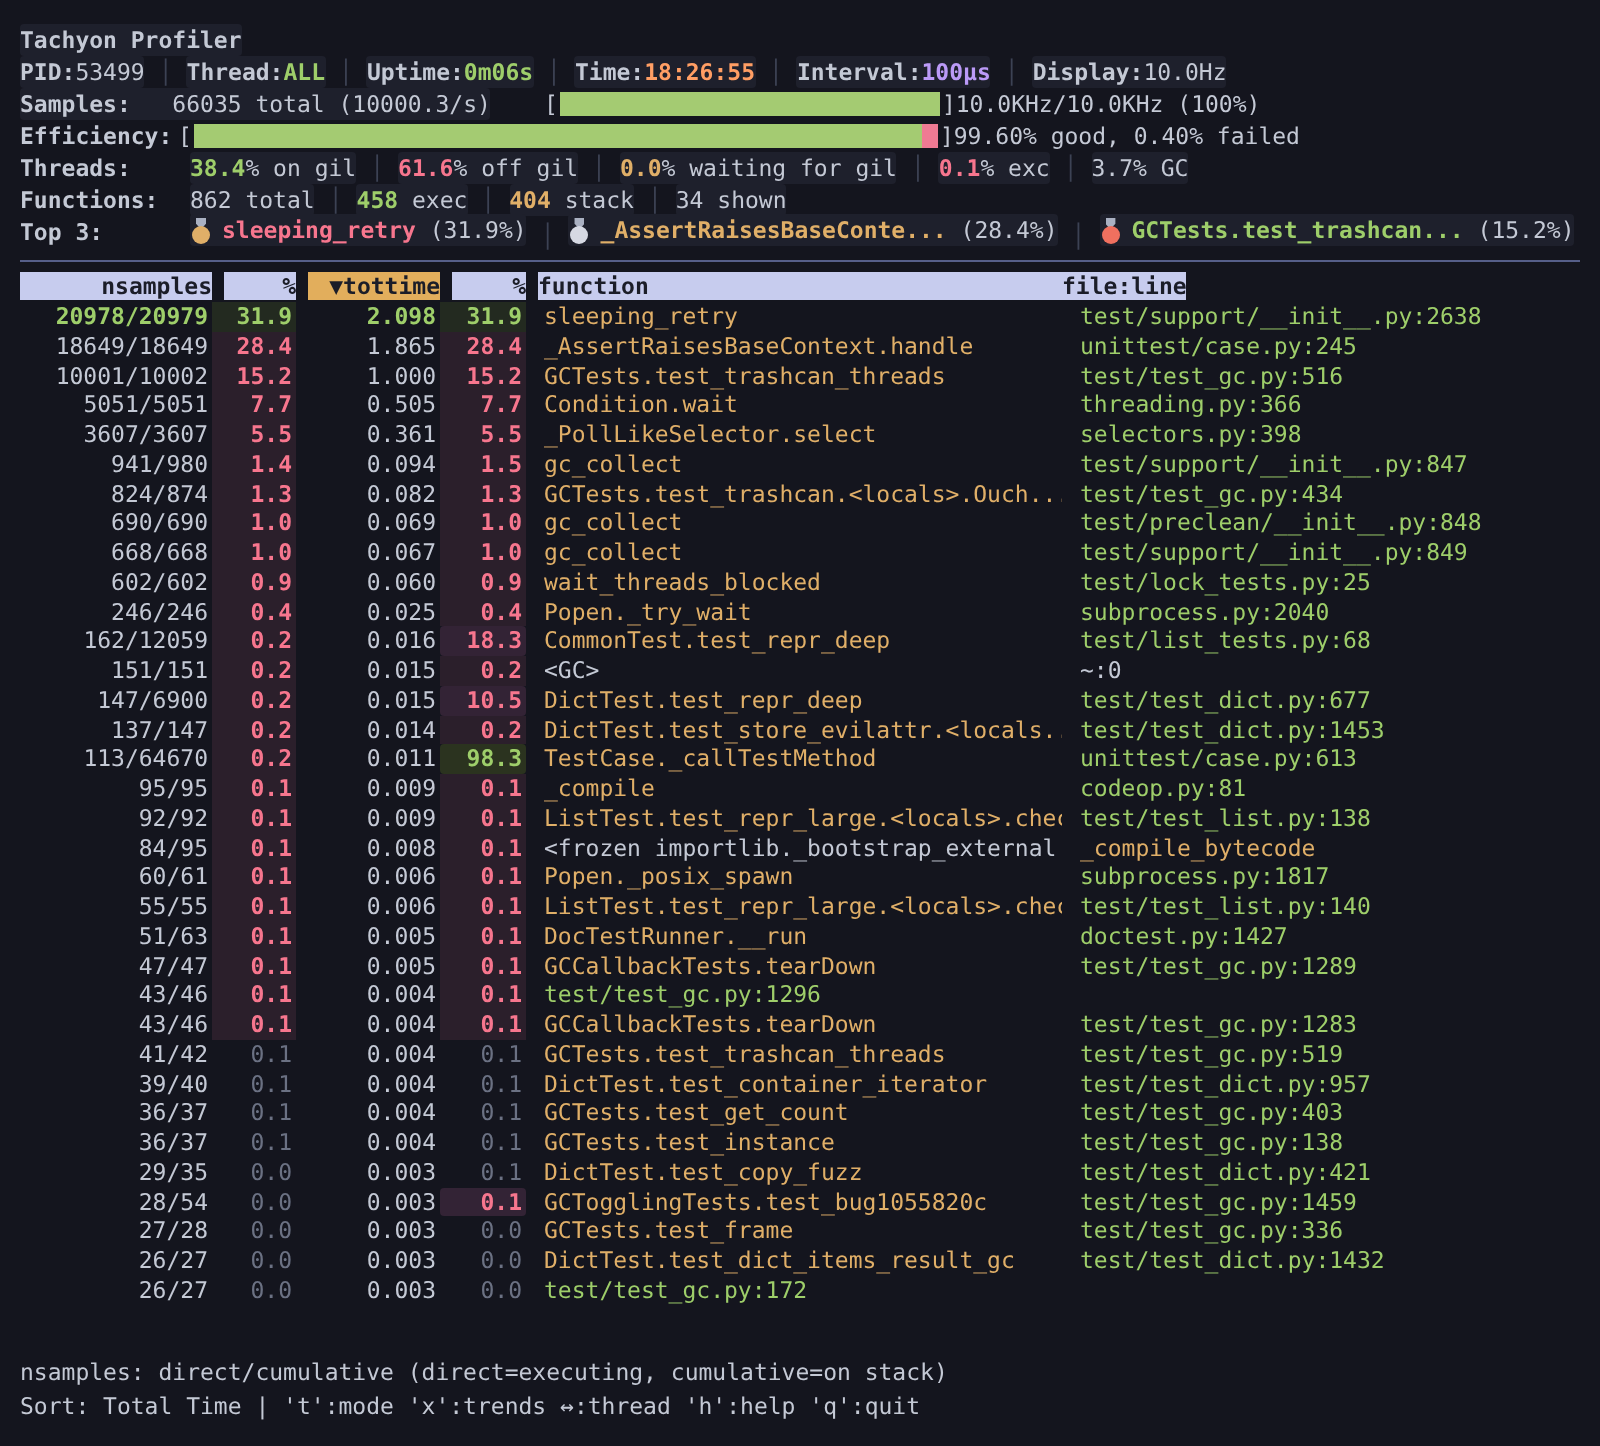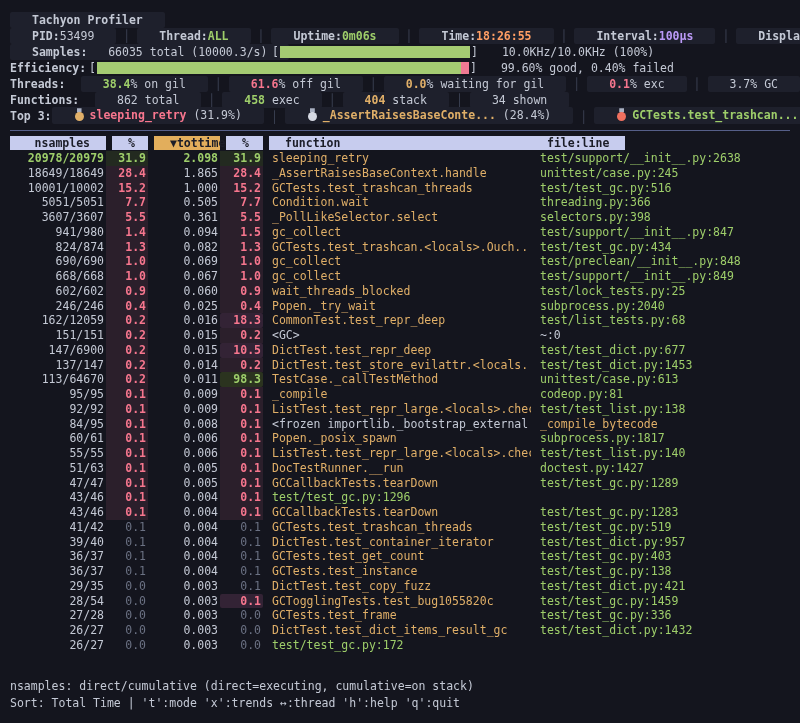--- a/index.html
+++ b/index.html
@@ -9,52 +9,52 @@
     --sort:#e2ae5c; --sep:#565f89; --redchip:#2b1f2b; --greenchip:#232a20; --hl:#332335; --hlg:#2b331f;
   }
   *{box-sizing:border-box}
   body{margin:0;background:var(--bg)}
   .screen{
     position:relative;width:800px;height:723px;background:var(--bg);color:var(--fg);
     font-family:"DejaVu Sans Mono","Liberation Mono",monospace;font-size:11.5px;line-height:14.75px;
     overflow:hidden;padding:12px 0 0 10px;
   }
   .line{height:16px;display:flex;align-items:center;white-space:pre}
-  .chip{background:var(--chip);padding:1px 22px;border-radius:2px;display:inline-flex;align-items:flex-start;white-space:pre}
+  .chip{background:var(--chip);padding:1px 0;border-radius:2px;display:inline-flex;align-items:center;white-space:pre}
   .lbl{font-weight:bold;color:var(--fg)}
   .div{color:var(--divider);margin:0 7px}
   .c-green{color:var(--green);font-weight:bold}
   .c-red{color:var(--red);font-weight:bold}
   .c-yellow{color:var(--yellow);font-weight:bold}
   .c-orange{color:var(--orange);font-weight:bold}
   .c-purple{color:var(--purple);font-weight:bold}
   .c-fgv{color:var(--fg)}
   .c-dim{color:var(--dim)}
   .lbl-col{display:inline-block;width:85px;font-weight:bold}
   
   .bracket{color:var(--fg)}
   .bar{display:inline-block;height:12px;background:var(--bg);position:relative;vertical-align:middle;margin:0 1px}
   .samples-bar{width:190px}
   .eff-bar{width:372px;display:inline-flex}
   .bar-fill{display:inline-block;height:12px;background:var(--bar-green)}
   .bar-fail{display:inline-block;height:12px;background:var(--bar-fail)}
   .s-left{display:inline-block;width:262px}
   .e-left{display:inline-block;width:79px;font-weight:bold}
-  .after-bar{margin-left:24px}
+  .after-bar{margin-left:0}
   
   .medal{position:relative;display:inline-block;width:11px;height:13px;margin-right:5px}
   .medal::before{content:"";position:absolute;left:3px;top:0;width:5px;height:6px;background:#aab1c2;
     clip-path:polygon(0 0,100% 0,100% 55%,50% 100%,0 55%)}
   .medal-disc{position:absolute;left:1px;bottom:0;width:9px;height:9px;border-radius:50%}
   
   .sep{border:0;border-top:1px solid var(--sep);margin:6px 10px 4px 0}
   
   .tgrid{display:grid;grid-template-columns:96px 42px 72px 43px 268px minmax(0,1fr);align-items:center}
   .thead{height:15px;margin-bottom:1px}
-  .th{background:var(--thead);color:var(--thead-text);font-weight:bold;padding:0 16px;height:14px;line-height:14px}
+  .th{background:var(--thead);color:var(--thead-text);font-weight:bold;padding:0 0;height:14px;line-height:14px}
   .th.sorted{background:var(--sort)}
   .th.num{text-align:right}
   .th.ml{margin-left:6px}
   .th-file{justify-self:start}
   .trow{height:14.75px}
   .cell{white-space:pre;overflow:hidden;height:14.75px;line-height:14.75px}
   .c-r{text-align:right;padding-right:2px}
   .c-l{padding-left:9px}
   .fn-y{color:var(--yellow)}
   .fl-g{color:var(--green)}

